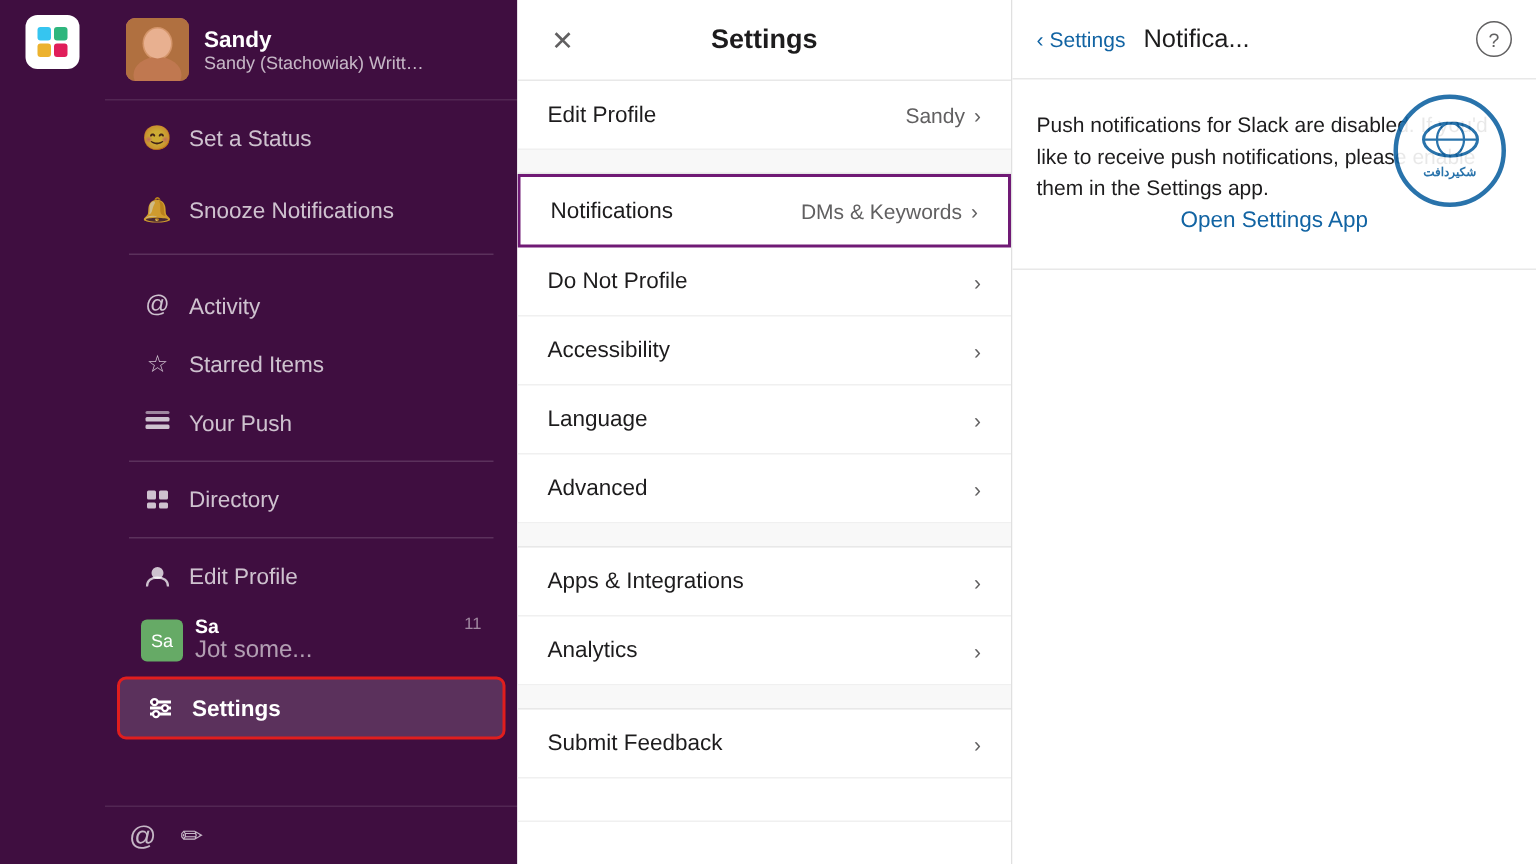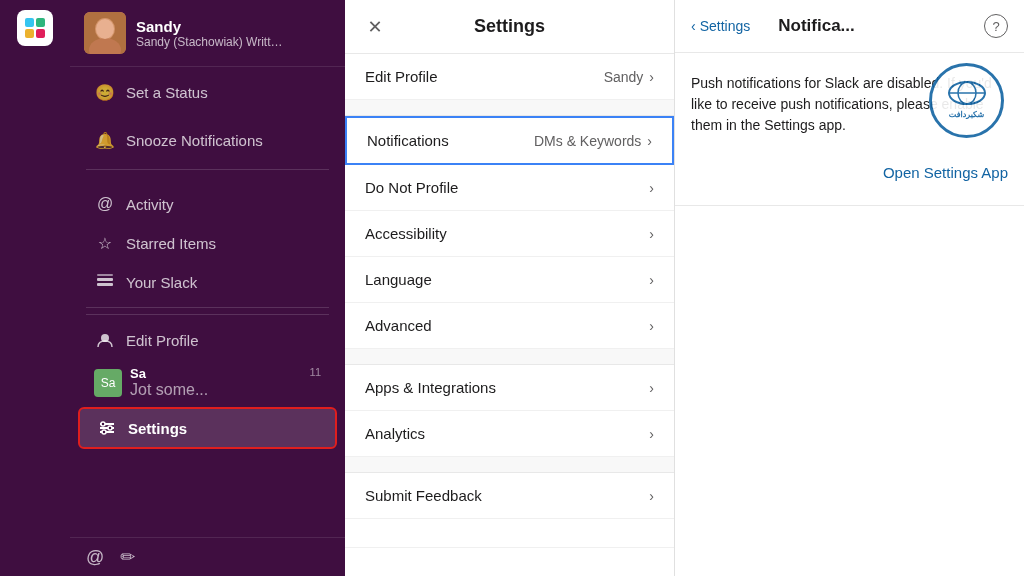--- a/index.html
+++ b/index.html
@@ -258,24 +258,23 @@
     .notif-back {
       color: #1264a3;
       font-size: 14px;
       cursor: pointer;
       display: flex;
       align-items: center;
       gap: 4px;
     }
     .notif-title {
       font-size: 17px;
-      font-weight: 700;
+      font-weight: 400;
       color: #1d1c1d;
       flex: 1;
-      margin-left: 16px;
     }
     .notif-help {
       width: 24px;
       height: 24px;
       border: 1.5px solid #616061;
       border-radius: 50%;
       display: flex;
       align-items: center;
       justify-content: center;
       color: #616061;
@@ -286,24 +285,24 @@
       padding: 20px 16px;
       font-size: 14px;
       color: #1d1c1d;
       line-height: 1.5;
       border-bottom: 1px solid #e8e8e8;
     }
     .notif-link {
       color: #1264a3;
       cursor: pointer;
       display: block;
-      margin-top: 26px;
+      margin-top: 0;
       font-size: 15px;
       font-weight: 500;
-      text-align: right;
+      text-align: center;
     }
 
     
     .snooze-item {
       display: flex;
       align-items: center;
       padding: 10px 16px;
       margin: 2px 8px;
       cursor: pointer;
       border-radius: 6px;
@@ -417,25 +416,36 @@
     </div>
 
     <div class="nav-item">
       <div class="nav-icon">
         <svg width="18" height="18" viewBox="0 0 18 18" fill="none">
           <rect x="1" y="5" width="16" height="3" rx="1" fill="rgba(255,255,255,0.75)"></rect>
           <rect x="1" y="10" width="16" height="3" rx="1" fill="rgba(255,255,255,0.75)"></rect>
           <rect x="1" y="1" width="16" height="2" rx="1" fill="rgba(255,255,255,0.5)"></rect>
         </svg>
       </div>
-      <span>Your Slack</span>
+      <span>Your Push</span>
     </div>
 
     <div class="nav-divider"></div>
 
+    <div class="nav-item">
+      <div class="nav-icon">
+        <svg width="18" height="18" viewBox="0 0 18 18" fill="rgba(255,255,255,0.75)">
+          <rect x="2" y="3" width="6" height="6" rx="1"></rect>
+          <rect x="10" y="3" width="6" height="6" rx="1"></rect>
+          <rect x="2" y="11" width="6" height="4" rx="1"></rect>
+          <rect x="10" y="11" width="6" height="4" rx="1"></rect>
+        </svg>
+      </div>
+      <span>Directory</span>
+    </div>
 
     <div class="nav-divider"></div>
 
     <div class="nav-item">
       <div class="nav-icon">
         <svg width="18" height="18" viewBox="0 0 18 18" fill="rgba(255,255,255,0.75)">
           <circle cx="9" cy="7" r="4"></circle>
           <path d="M2 16c0-4 3-6 7-6s7 2 7 6" stroke="rgba(255,255,255,0.75)" stroke-width="1.5" fill="none"></path>
         </svg>
       </div>
@@ -493,21 +503,21 @@
         </div>
         <div class="settings-item-right">
           <span>Sandy</span>
           <span class="settings-chevron">›</span>
         </div>
       </div>
 
 
       <div class="settings-section-gap"></div>
 
-      <div class="settings-item highlighted" style="border: 2px solid #3b82f6; margin: 0; border-radius: 0;">
+      <div class="settings-item highlighted" style="border: 2px solid #701a75; margin: 0; border-radius: 0;">
         <div class="settings-item-left">
           <span class="settings-item-label">Notifications</span>
         </div>
         <div class="settings-item-right">
           <span>DMs &amp; Keywords</span>
           <span class="settings-chevron">›</span>
         </div>
       </div>
 
       <div class="settings-item">

